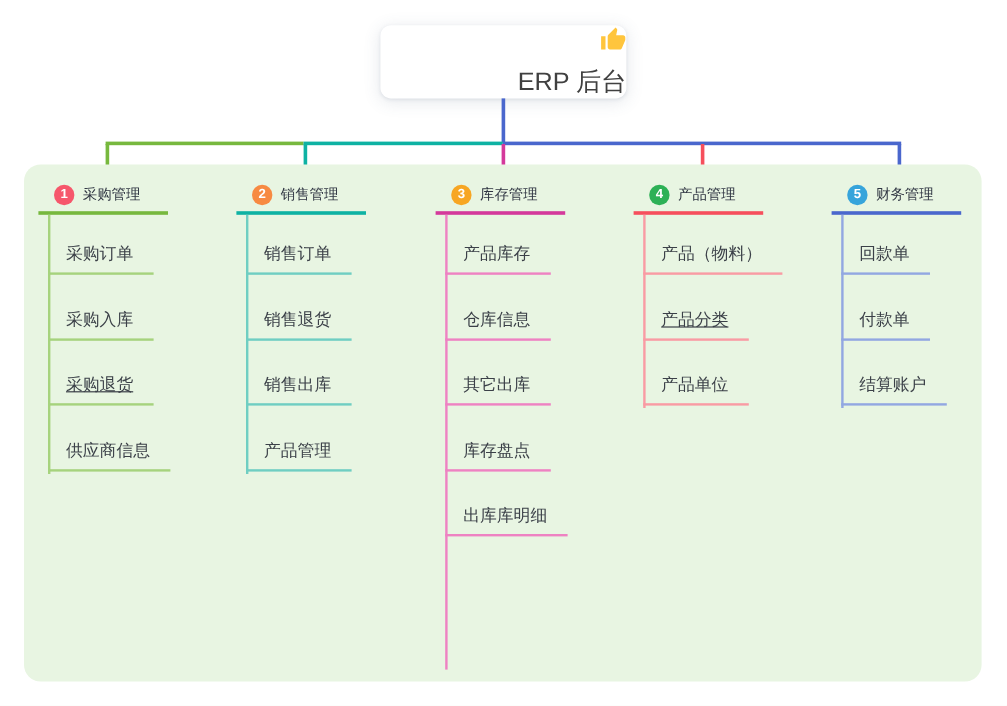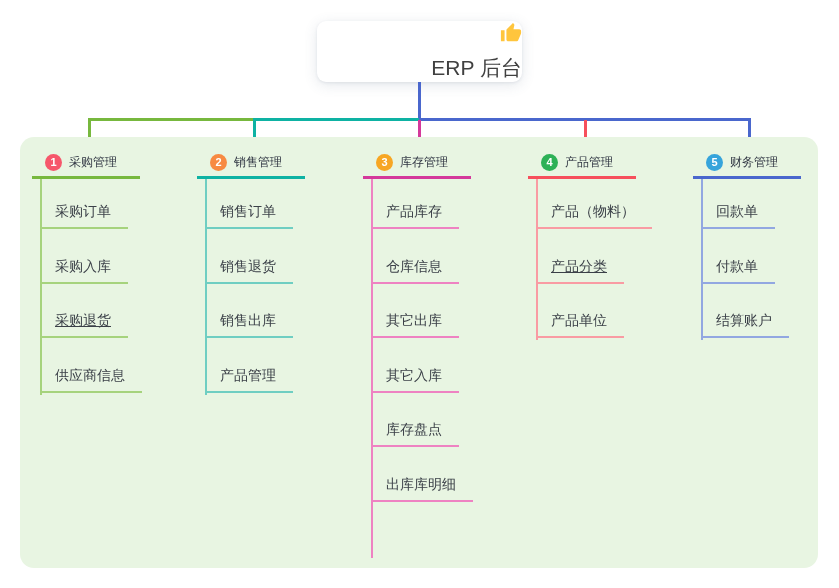--- a/index.html
+++ b/index.html
@@ -127,23 +127,20 @@
       <div class="child-item">
         <span style="border-bottom-color: rgb(238, 130, 194);">产品库存</span>
         </div>
       <div class="child-item">
         <span style="border-bottom-color: rgb(238, 130, 194);">仓库信息</span>
         </div>
       <div class="child-item">
         <span style="border-bottom-color: rgb(238, 130, 194);">其它出库</span>
         </div>
       <div class="child-item">
-        <span style="border-bottom-color: rgb(238, 130, 194);">其它入库</span>
-        </div>
-      <div class="child-item">
         <span style="border-bottom-color: rgb(238, 130, 194);">库存盘点</span>
         </div>
       <div class="child-item">
         <span style="border-bottom-color: rgb(238, 130, 194);">出库库明细</span>
         </div>
     </div>
   </div>
 
   <div class="branch" style="left:528px;">
     <div class="branch-header" style="border-bottom-color: rgb(246, 79, 92);">

